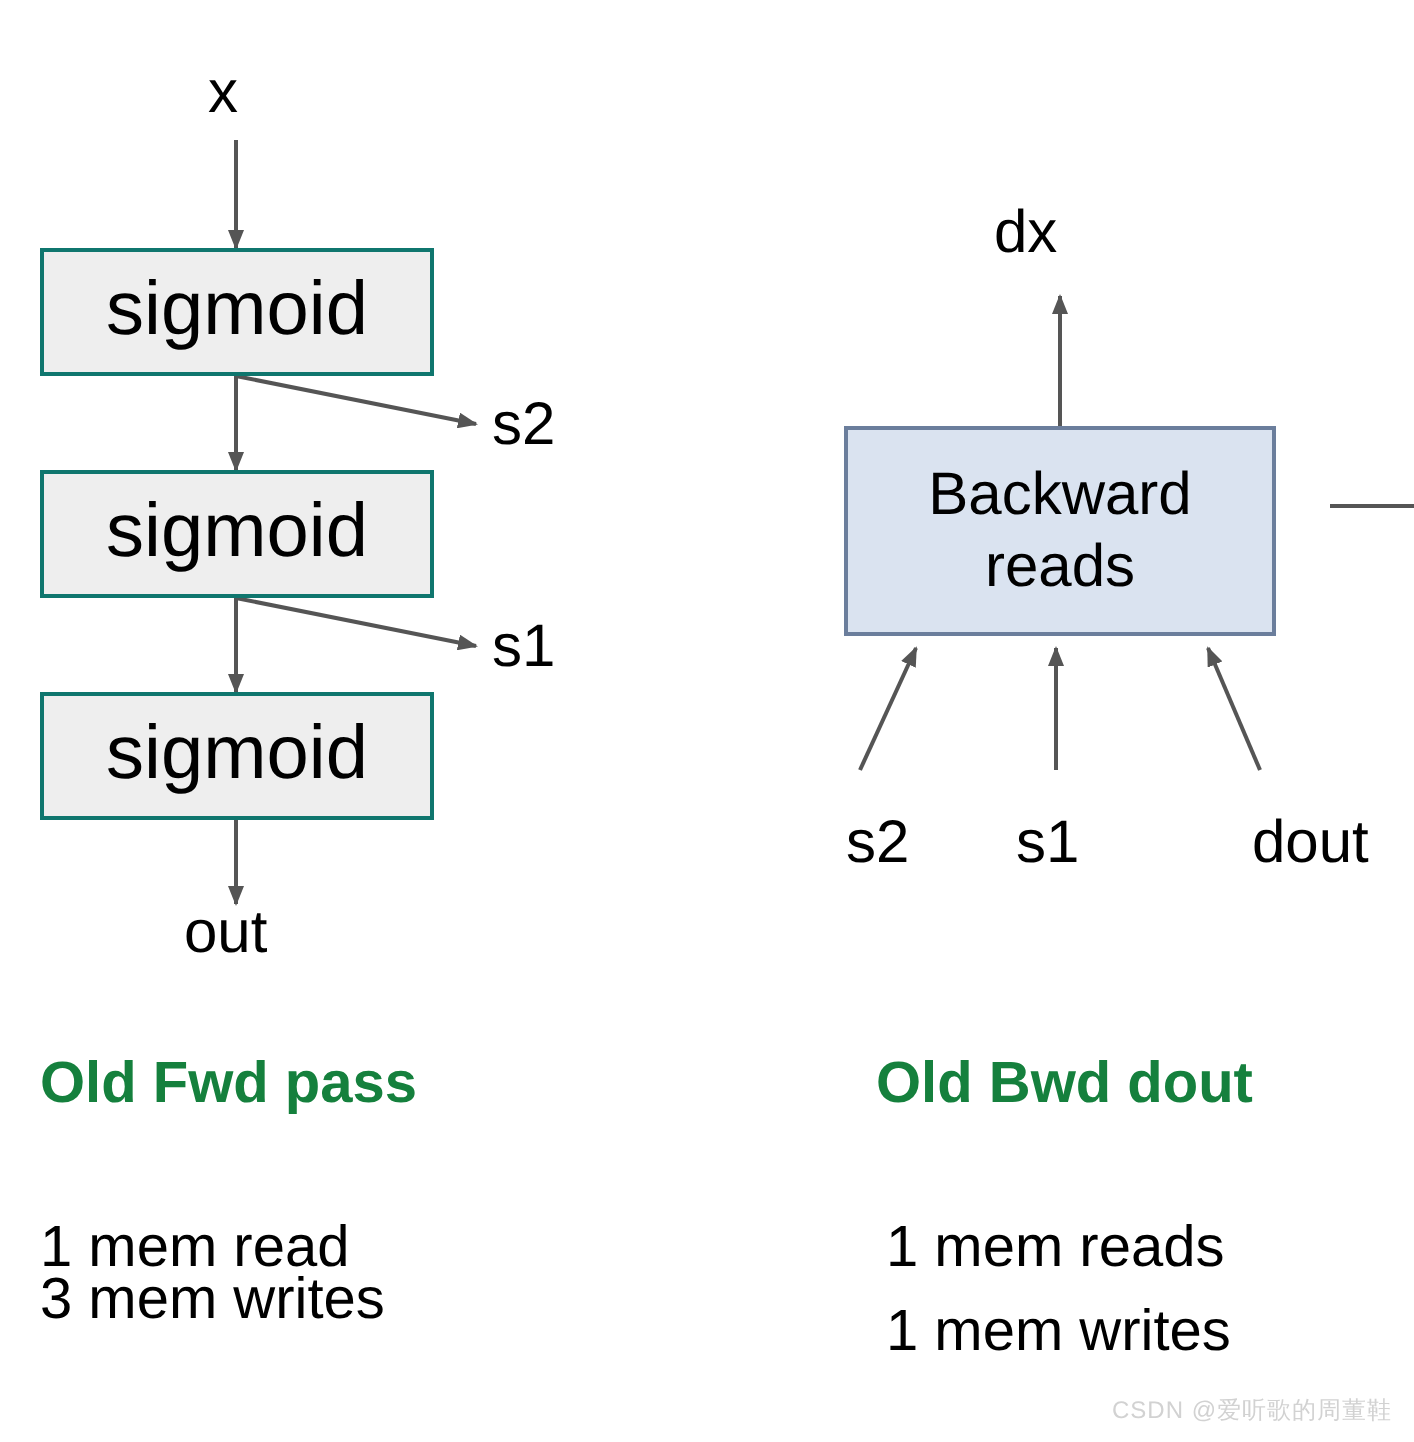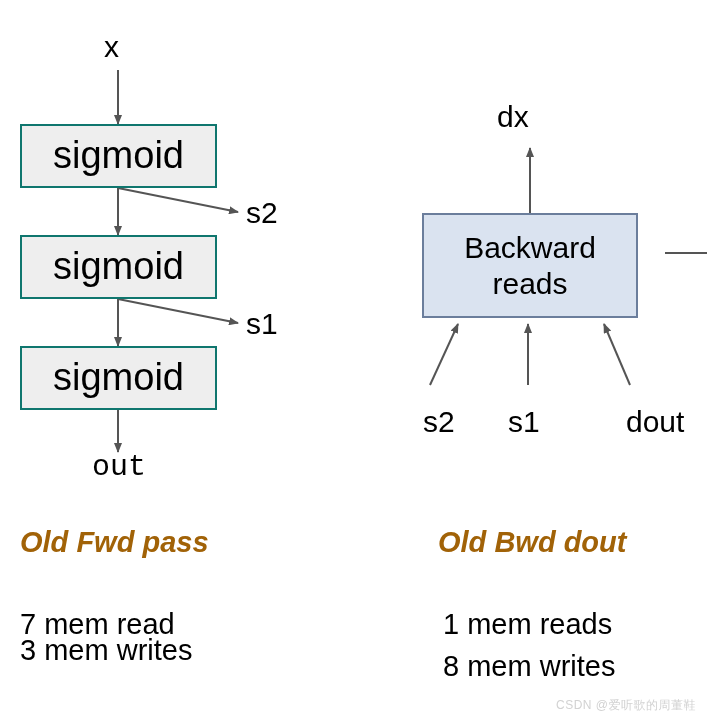--- a/index.html
+++ b/index.html
@@ -47,23 +47,22 @@
   .lbl {
     position: absolute;
     font-size: 30px;
     color: #000000;
     white-space: nowrap;
   }
   .caption-title {
     position: absolute;
     font-size: 29px;
     font-weight: bold;
-    color: #a16207;
+    color: #15803d;
     white-space: nowrap;
-    font-style: italic;
   }
   .caption-line {
     position: absolute;
     font-size: 29px;
     color: #000000;
     white-space: nowrap;
   }
   .watermark {
     position: absolute;
     font-size: 12px;
@@ -110,40 +109,40 @@
 <div class="node-box sigmoid-box" style="left:20px; top:124px; width:197px; height:64px;">sigmoid</div>
 
 <div class="lbl" style="left:246px; top:196px;">s2</div>
 
 <div class="node-box sigmoid-box" style="left:20px; top:235px; width:197px; height:64px;">sigmoid</div>
 
 <div class="lbl" style="left:246px; top:307px;">s1</div>
 
 <div class="node-box sigmoid-box" style="left:20px; top:346px; width:197px; height:64px;">sigmoid</div>
 
-<div class="lbl" style="left:92px; top:450px;font-family:Liberation Mono, monospace;">out</div>
+<div class="lbl" style="left:92px; top:450px;">out</div>
 
 <div class="lbl" style="left:497px; top:100px;">dx</div>
 
 <div class="node-box backward-box" style="left:422px; top:213px; width:216px; height:105px;">
   <span>Backward</span>
   <span>reads</span>
 </div>
 
 <div class="lbl" style="left:423px; top:405px;">s2</div>
 
 <div class="lbl" style="left:508px; top:405px;">s1</div>
 
 <div class="lbl" style="left:583px; top:405px;margin-left:43px;">dout</div>
 
 <div class="caption-title" style="left:20px; top:526px;">Old Fwd pass</div>
 
-<div class="caption-line" style="left:20px; top:608px;">7 mem read</div>
+<div class="caption-line" style="left:20px; top:608px;">1 mem read</div>
 
 <div class="caption-line" style="left:20px; top:634px;">3 mem writes</div>
 
 <div class="caption-title" style="left:438px; top:526px;">Old Bwd dout</div>
 
 <div class="caption-line" style="left:443px; top:608px;">1 mem reads</div>
 
-<div class="caption-line" style="left:443px; top:650px;">8 mem writes</div>
+<div class="caption-line" style="left:443px; top:650px;">1 mem writes</div>
 
 <div class="watermark" style="left:556px; top:697px;">CSDN @爱听歌的周董鞋</div>
 
 </body></html>

